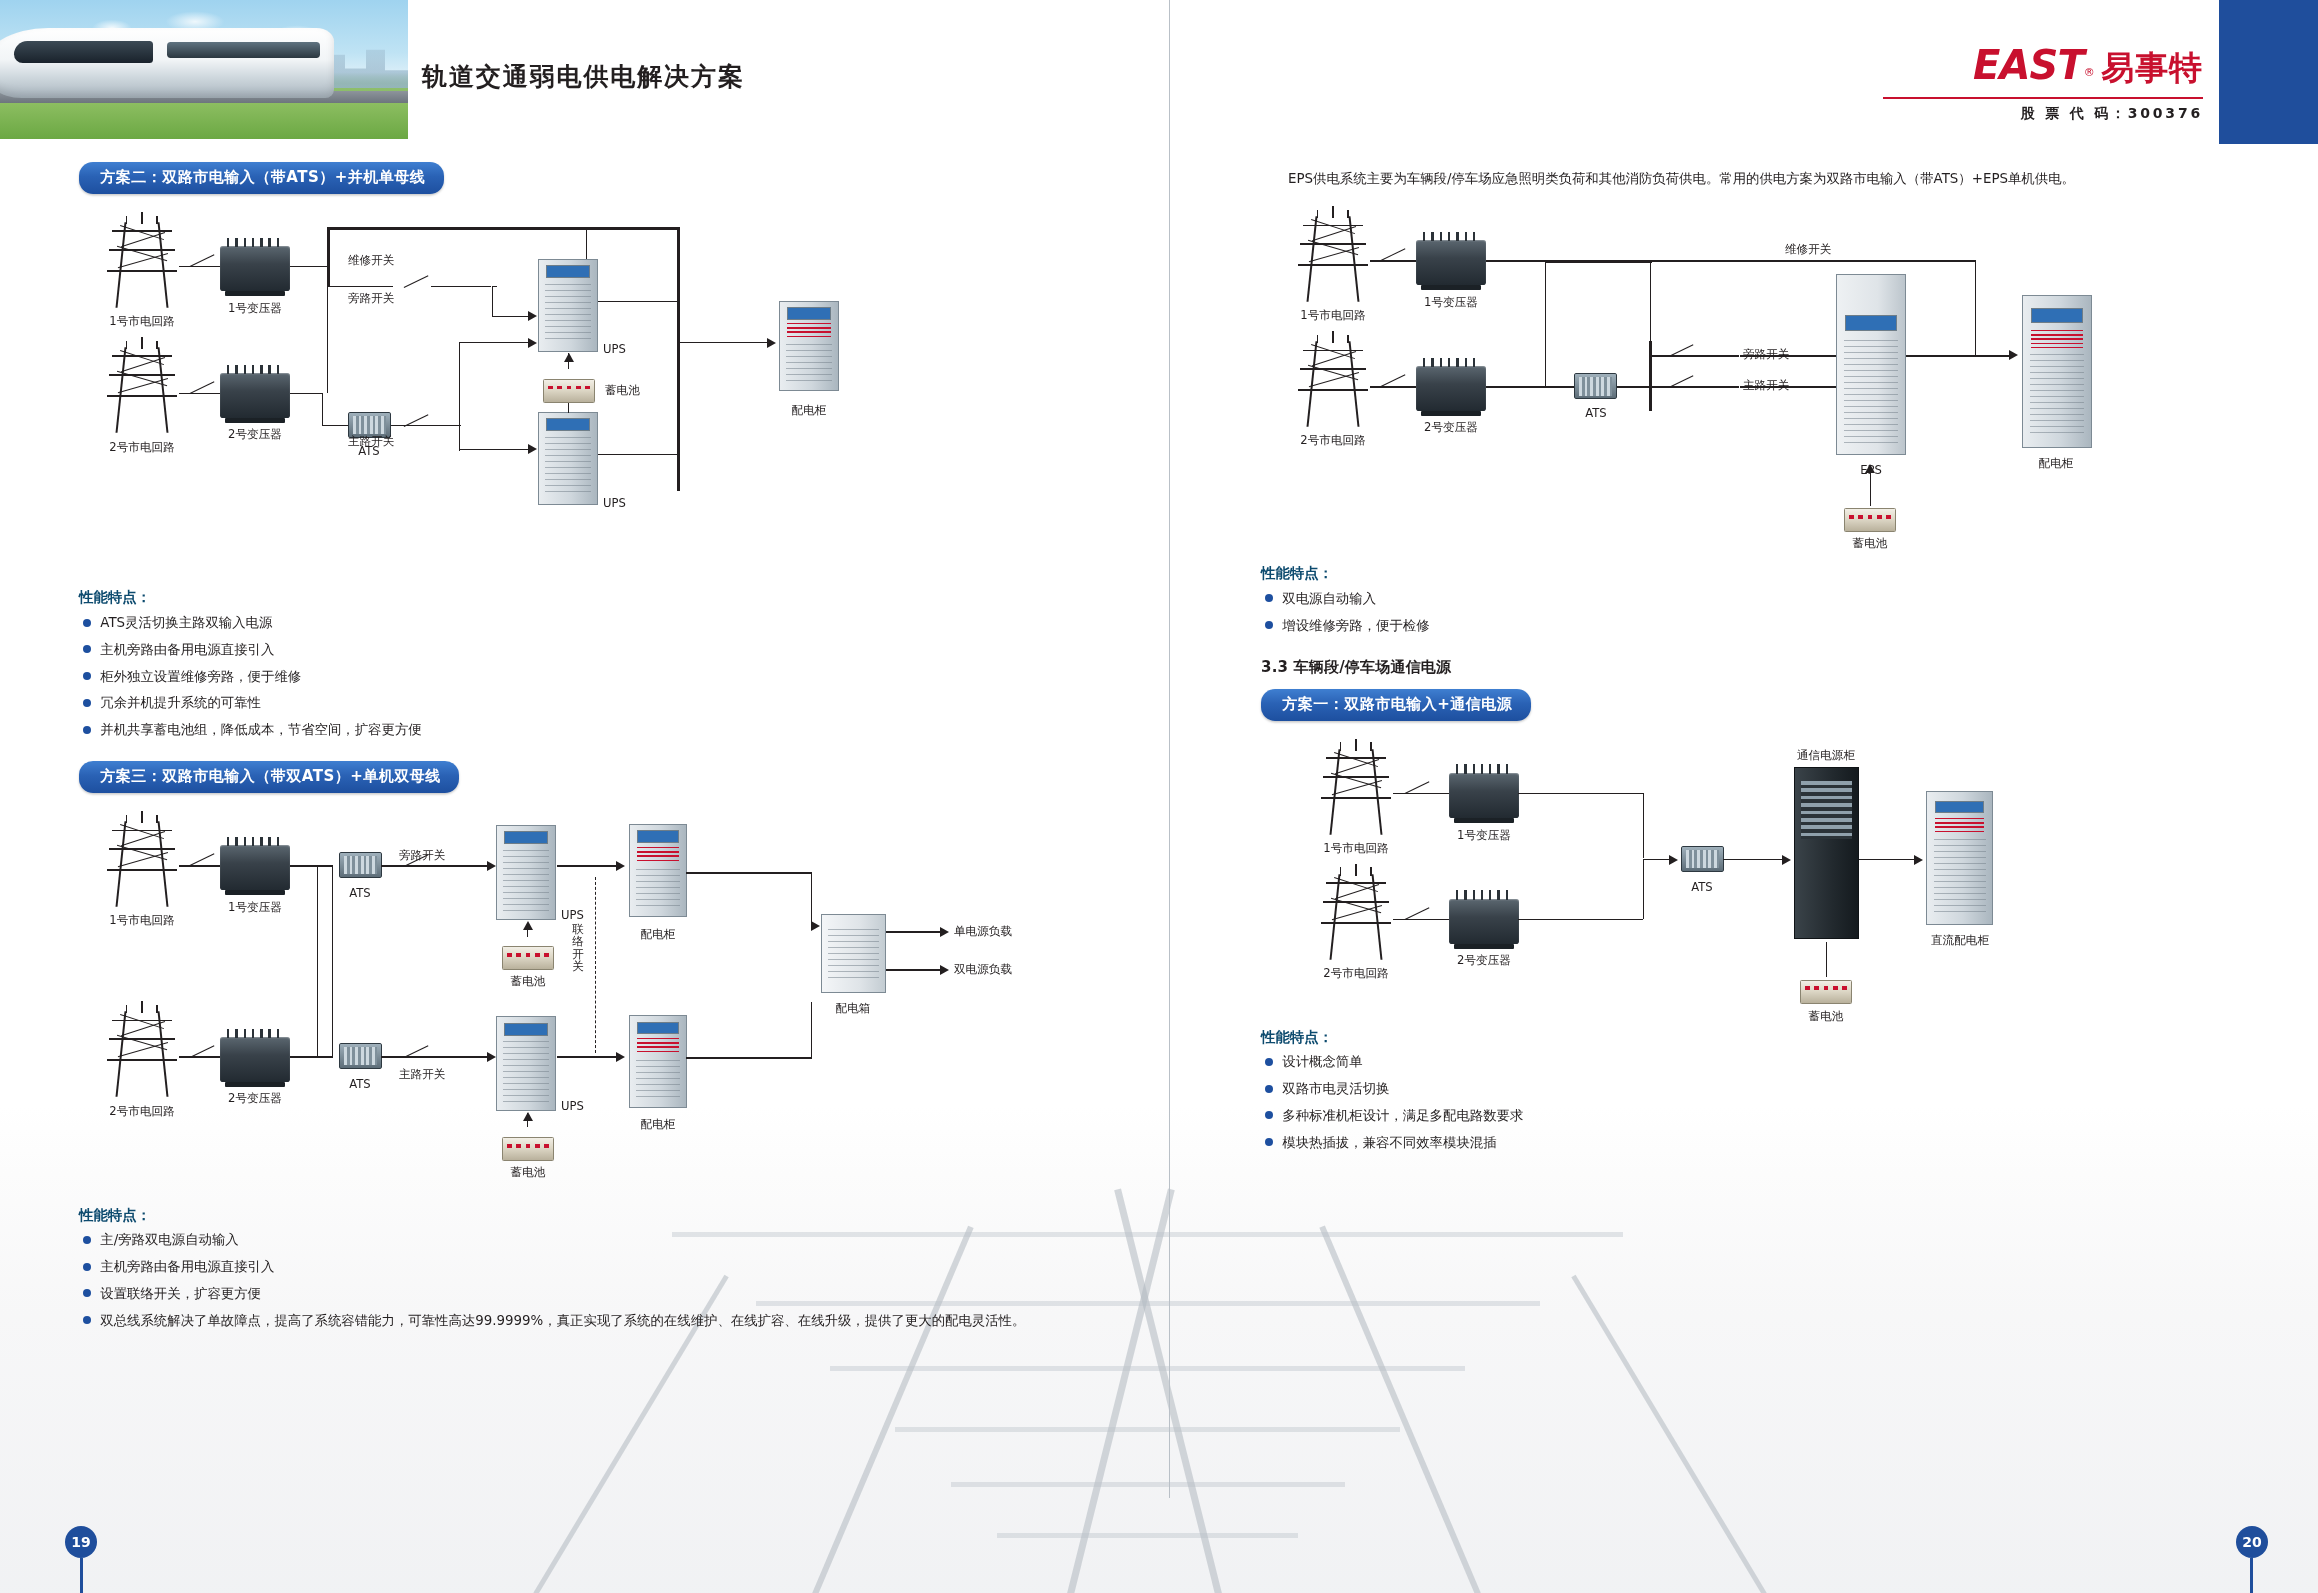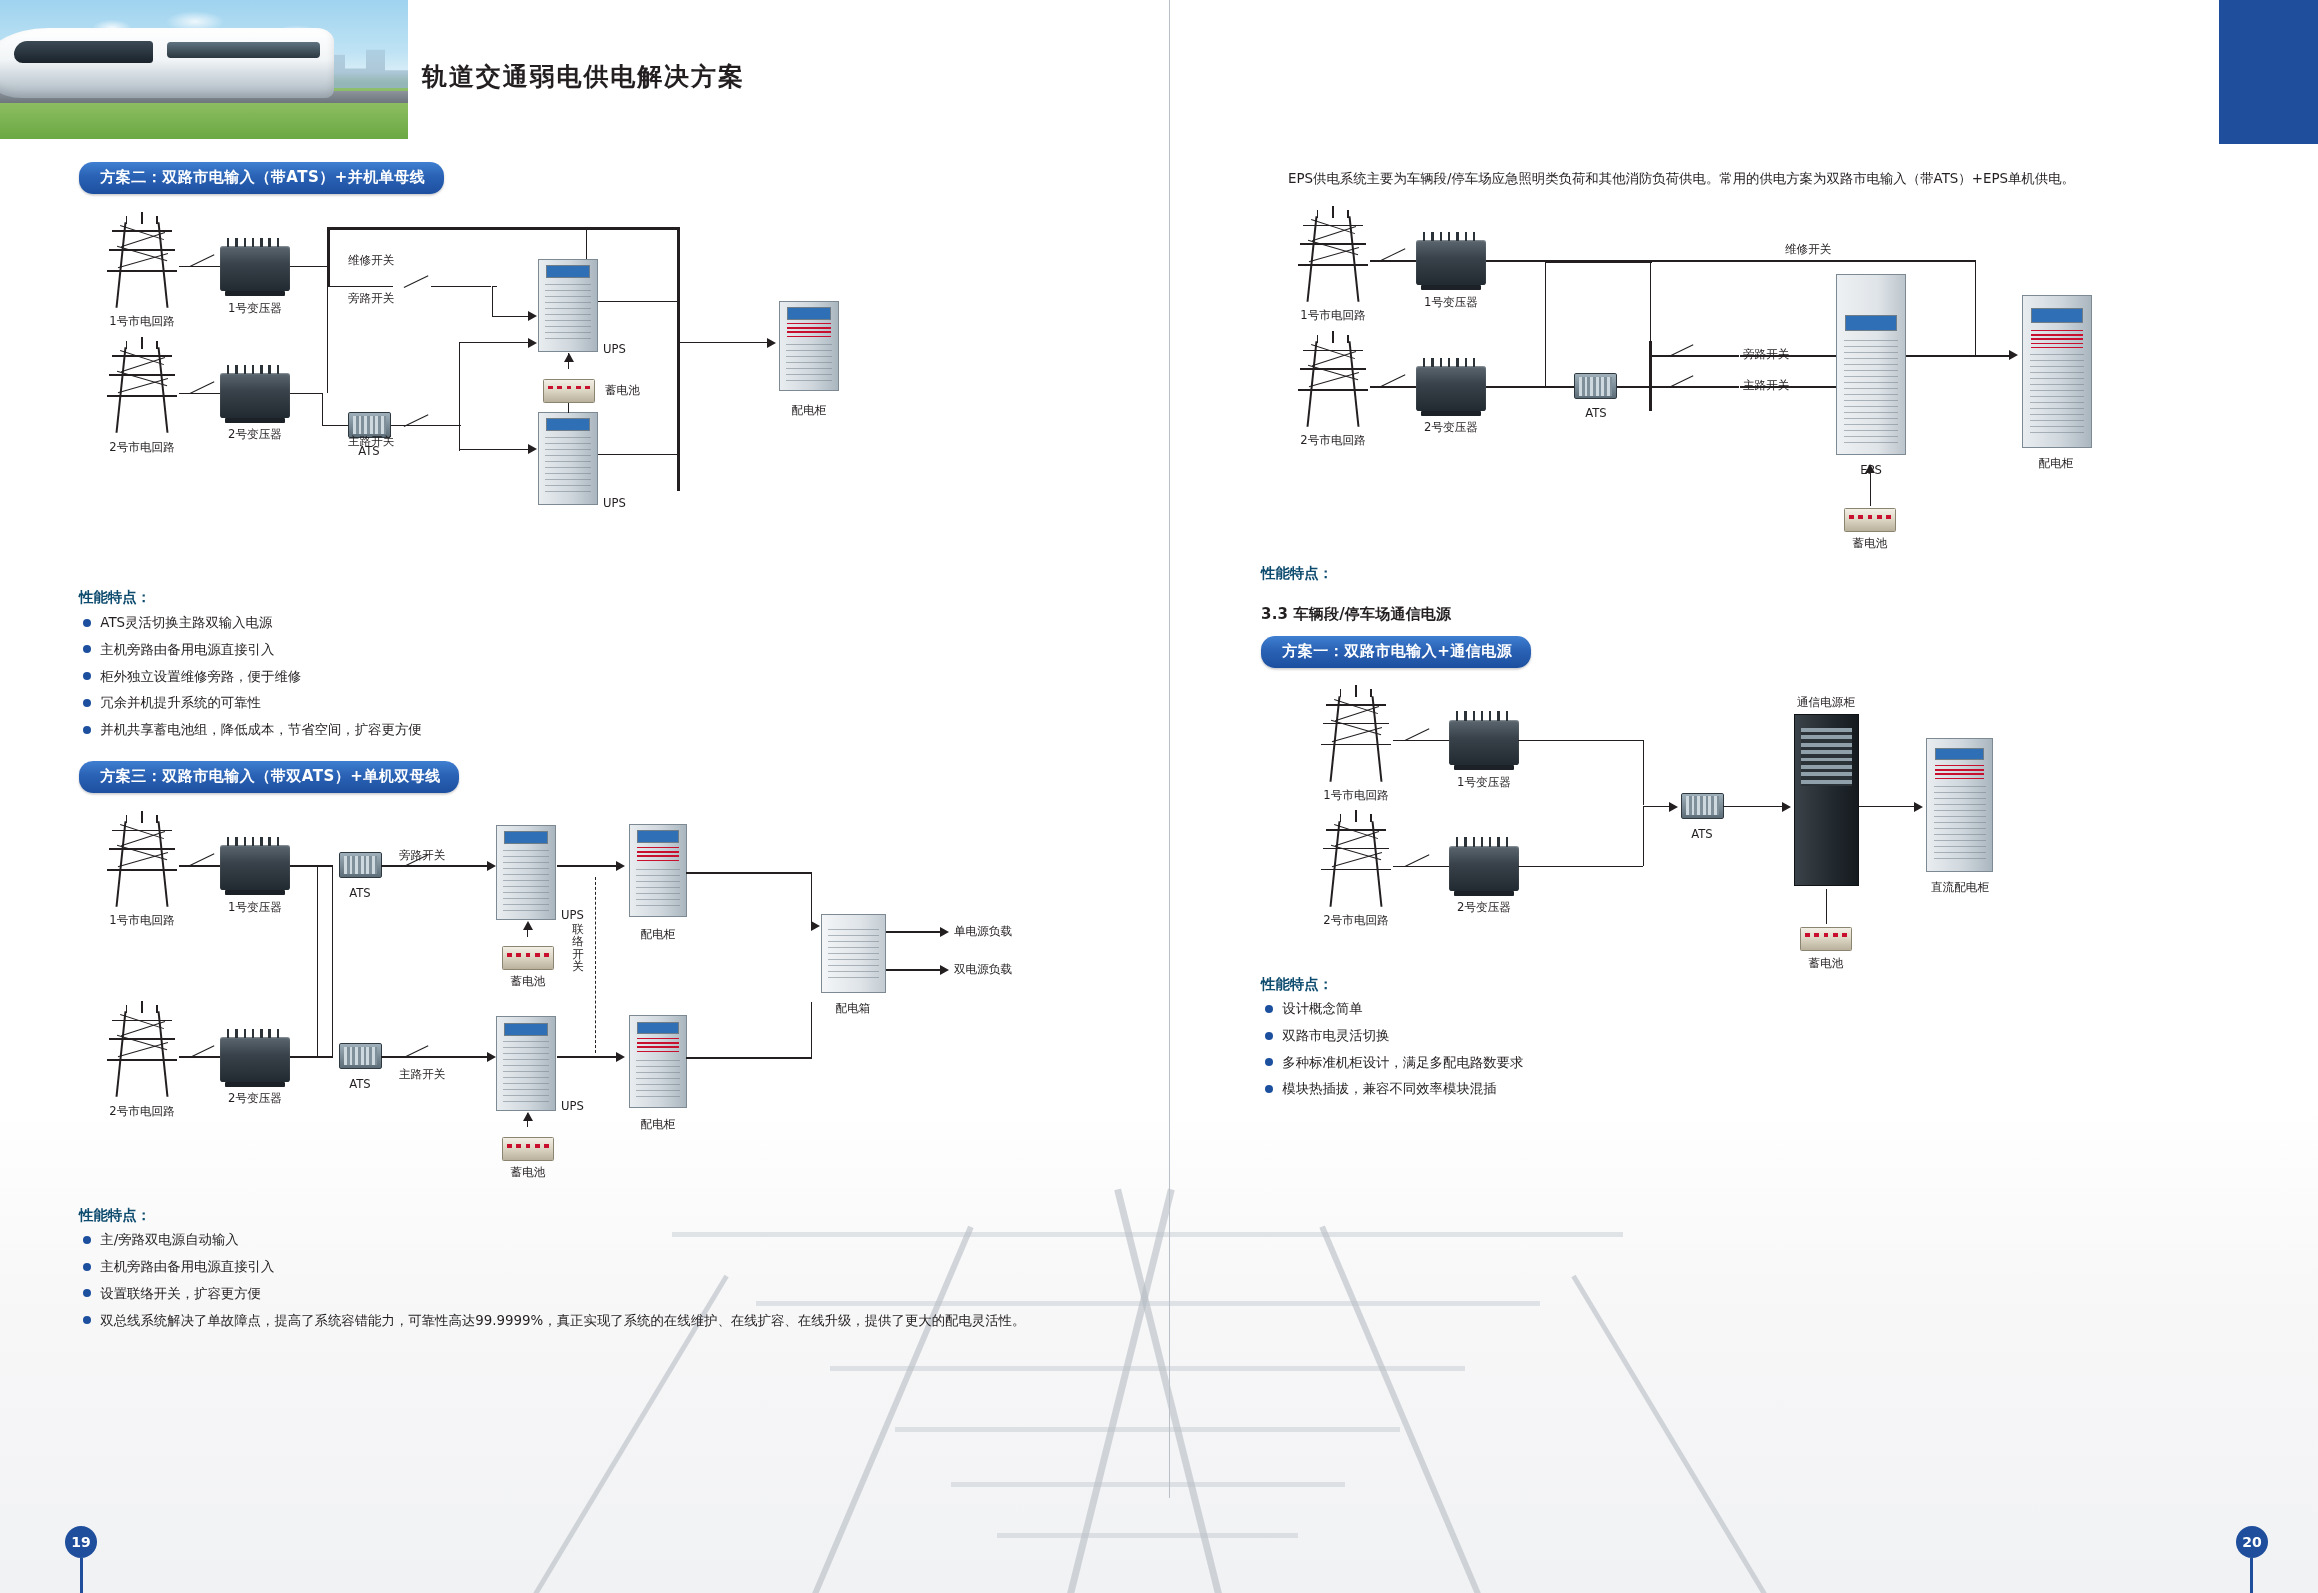--- a/index.html
+++ b/index.html
@@ -294,20 +294,27 @@
       <div class="sky-clouds"></div>
       <div class="city"></div>
       <div class="grass"></div>
       <div class="track"></div>
       <div class="train"></div>
     </div>
     <div class="title-band">
       <div class="doc-title">轨道交通弱电供电解决方案</div>
     </div>
     <div class="blue-corner"></div>
+    <div class="logo-area">
+      <div>
+        <span class="logo-east">EAST</span><span class="logo-reg">®</span><span class="logo-cn">易事特</span>
+      </div>
+      <div class="logo-rule"></div>
+      <div class="logo-code">股 票 代 码：300376</div>
+    </div>
   </div>
 
   <div class="vsep"></div>
 
   <div class="col col-left">
 
     <div class="ribbon-wrap">
       <div class="ribbon">方案二：双路市电输入（带ATS）+并机单母线</div>
     </div>
 
@@ -675,20 +682,24 @@
       <div class="cab dist" style="left:761px; top:93px; width:70px; height:153px;">
         <div class="screen" style="top:8%; height:10%;"></div>
         <div class="rows" style="top:22%; height:12%;"></div>
         <div class="grid-lines" style="top:38%; bottom:6%;"></div>
       </div>
       <div class="lbl c" style="left:795px; top:254px;">配电柜</div>
     </div>
 
     <div style="margin-top:-37px;">
       <div class="feat-title">性能特点：</div>
+      <ul class="feat-list">
+        <li><span class="dot"></span><span>双电源自动输入</span></li>
+        <li><span class="dot"></span><span>增设维修旁路，便于检修</span></li>
+      </ul>
     </div>
 
     <div class="sec-h" style="margin-top:21.3px;">3.3  车辆段/停车场通信电源</div>
 
     <div class="ribbon-wrap" style="margin-top:12px;">
       <div class="ribbon">方案一：双路市电输入+通信电源</div>
     </div>
 
     <div class="diagram" style="height:325px; margin-top:14px;">
 

